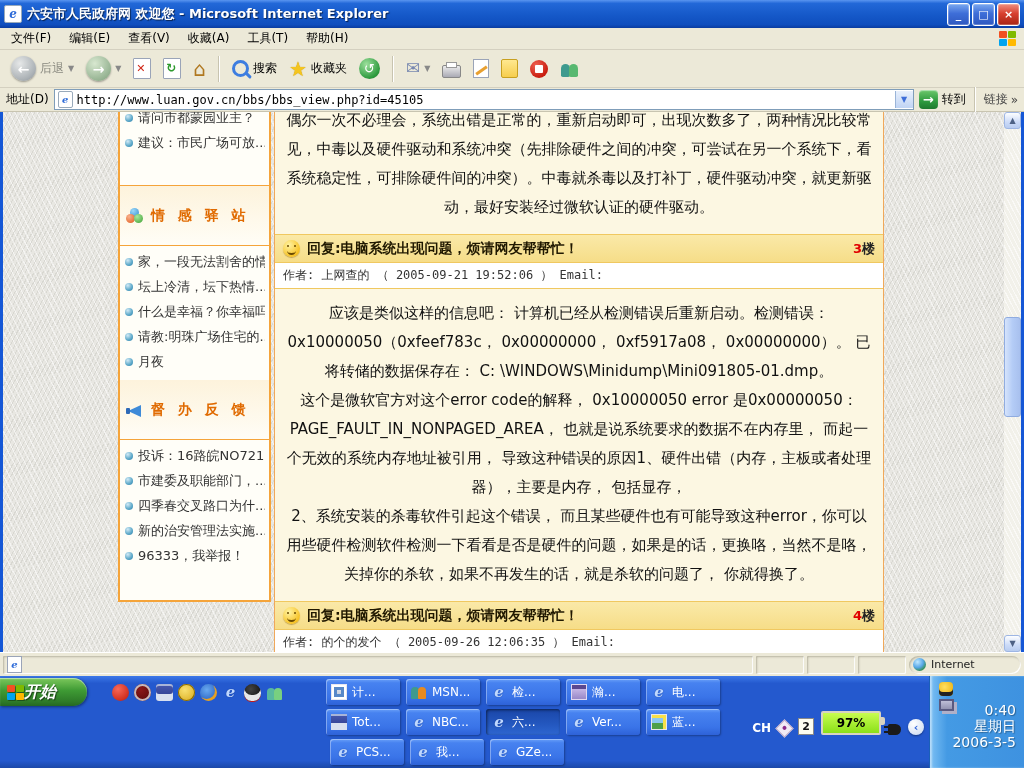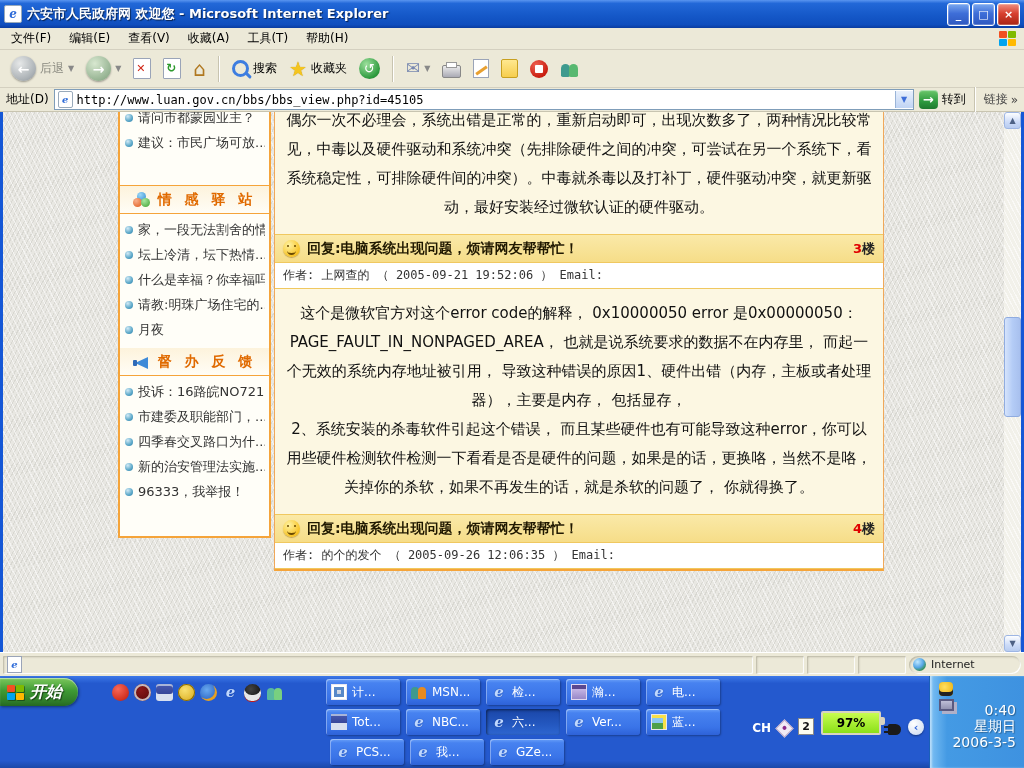--- a/index.html
+++ b/index.html
@@ -97,22 +97,22 @@
     background:linear-gradient(90deg,#D6E4FC,#B4CCF6 50%,#A8C0EE);}
 
   
   .sidebar{position:absolute;left:115px;top:-10px;width:153px;background:#FFFEF8;
     border-left:2px solid #F5A43A;border-right:2px solid #F5A43A;border-bottom:2px solid #F5A43A;box-sizing:border-box;font-size:13px;color:#333;}
   .side-list{padding:3px 4px 6px 5px;}
   .side-list.top{padding-bottom:30px;border-bottom:1px solid #F5A43A;}
   .side-item{display:flex;align-items:center;gap:5px;height:25px;white-space:nowrap;overflow:hidden;cursor:pointer;}
   .bullet{width:8px;height:8px;border-radius:50%;flex:none;
     background:radial-gradient(circle at 35% 30%,#D2EAF6,#5AA7C8 60%,#2F7EA8);}
-  .side-header{display:flex;align-items:center;gap:8px;height:27px;padding:0 6px;
-    background:linear-gradient(#FDF3DC,#FFFDF6);border-bottom:1px solid #F5A43A;justify-content:center;}
+  .side-header{display:flex;align-items:center;gap:8px;height:27px;padding:16px 6px;
+    background:linear-gradient(#FDF3DC,#FFFDF6);border-bottom:1px solid #F5A43A;}
   .side-title{color:#E06A00;font-weight:bold;font-size:14px;letter-spacing:4px;}
   .balls{width:17px;height:15px;position:relative;flex:none;}
   .balls i{position:absolute;width:9px;height:9px;border-radius:50%;}
   .balls i:nth-child(1){left:4px;top:0;background:radial-gradient(circle at 35% 30%,#9CD8F8,#2E8AD0);}
   .balls i:nth-child(2){left:0;top:6px;background:radial-gradient(circle at 35% 30%,#F8B08C,#E05818);}
   .balls i:nth-child(3){left:8px;top:6px;background:radial-gradient(circle at 35% 30%,#A8E8A0,#3EA030);}
   .megaphone{width:17px;height:14px;position:relative;flex:none;}
   .megaphone::before{content:"";position:absolute;left:2px;top:2px;width:0;height:0;
     border-top:6px solid transparent;border-bottom:6px solid transparent;border-right:13px solid #3E8AD8;}
   .megaphone::after{content:"";position:absolute;left:0;top:5px;width:4px;height:6px;background:#2E6AB8;border-radius:1px;}
@@ -143,24 +143,24 @@
   .spane.small{width:48px;margin-right:3px;}
   .spane.zone{width:112px;gap:5px;border-radius:9px;}
   .statdoc{width:13px;height:15px;background:#fff;border:1px solid #9AA4B8;display:flex;align-items:center;justify-content:center;}
   .statdoc .e{font-family:"DejaVu Serif",serif;font-style:italic;font-weight:bold;color:#2E6BD8;font-size:10px;line-height:1;}
   .globe{width:13px;height:13px;border-radius:50%;flex:none;
     background:radial-gradient(circle at 35% 30%,#BFE8FF,#58A8E8 45%,#2E8A3E 80%);}
 
   
   .taskbar{position:absolute;left:0;top:676px;width:1024px;height:92px;
     background:linear-gradient(#3C78E8,#2459CE 8%,#2459CE 92%,#1B48A8);}
-  .start{position:absolute;left:0;top:2px;width:78px;height:28px;border-radius:0 14px 14px 0;
+  .start{position:absolute;left:0;top:2px;width:87px;height:28px;border-radius:0 14px 14px 0;
     background:linear-gradient(#7CC85C,#3E9A34 45%,#2E7A28 85%,#256822);
     box-shadow:1px 1px 3px rgba(0,0,0,.45), inset 0 1px 1px rgba(255,255,255,.5);
-    display:flex;align-items:center;gap:6px;padding:0 14px 0 7px;box-sizing:border-box;
+    display:flex;align-items:center;gap:0;padding:0 14px 0 7px;box-sizing:border-box;
     color:#fff;font-style:italic;font-weight:bold;font-size:16px;text-shadow:1px 1px 1px rgba(0,0,0,.55);}
   .flag{width:17px;height:15px;display:grid;grid-template-columns:1fr 1fr;grid-template-rows:1fr 1fr;gap:1px;flex:none;}
   .flag i{display:block;border-radius:1px;box-shadow:1px 1px 0 rgba(0,0,0,.35);}
   .flag i:nth-child(1){background:#F25022;}.flag i:nth-child(2){background:#7FBA00;}
   .flag i:nth-child(3){background:#00A4EF;}.flag i:nth-child(4){background:#FFB900;}
   .qlaunch{position:absolute;left:112px;top:5px;height:22px;display:flex;align-items:center;gap:5px;}
   .qli{width:17px;height:17px;border-radius:3px;flex:none;}
   .i-red-g{background:radial-gradient(circle at 35% 30%,#F86858,#C01808);border-radius:50%;}
   .i-red-badge{background:radial-gradient(circle at 40% 35%,#8A1818,#520808);border-radius:50%;box-shadow:inset 0 0 0 2px #C8B8B8;}
   .i-floppy{background:linear-gradient(#4A5AB0,#28388A);box-shadow:inset 0 -7px 0 #D8E0F0, inset 0 2px 0 #A8B4D8;}
@@ -404,20 +404,21 @@
           <p>偶尔一次不必理会，系统出错是正常的，重新启动即可，出现次数多了，两种情况比较常见，中毒以及硬件驱动和系统冲突（先排除硬件之间的冲突，可尝试在另一个系统下，看系统稳定性，可排除硬件间的冲突）。中毒就杀毒以及打补丁，硬件驱动冲突，就更新驱动，最好安装经过微软认证的硬件驱动。</p>
         </div>
 
         <div class="replyhead">
           <span class="smiley"></span>
           <span class="rtitle">回复:电脑系统出现问题，烦请网友帮帮忙！</span>
           <span class="floor"><span class="num">3</span><span>楼</span></span>
         </div>
         <div class="authorline">作者: 上网查的 （ 2005-09-21 19:52:06 ） Email:</div>
         <div class="postbody">
+          <p>应该是类似这样的信息吧： 计算机已经从检测错误后重新启动。检测错误： 0x10000050（0xfeef783c， 0x00000000， 0xf5917a08， 0x00000000）。 已将转储的数据保存在： C: \WINDOWS\Minidump\Mini091805-01.dmp。</p>
           <p>这个是微软官方对这个error code的解释， 0x10000050 error 是0x00000050： PAGE_FAULT_IN_NONPAGED_AREA， 也就是说系统要求的数据不在内存里， 而起一个无效的系统内存地址被引用， 导致这种错误的原因1、硬件出错（内存，主板或者处理器），主要是内存， 包括显存，</p>
           <p>2、系统安装的杀毒软件引起这个错误， 而且某些硬件也有可能导致这种error，你可以用些硬件检测软件检测一下看看是否是硬件的问题，如果是的话，更换咯，当然不是咯， 关掉你的杀软，如果不再发生的话，就是杀软的问题了， 你就得换了。</p>
         </div>
 
         <div class="replyhead">
           <span class="smiley"></span>
           <span class="rtitle">回复:电脑系统出现问题，烦请网友帮帮忙！</span>
           <span class="floor"><span class="num">4</span><span>楼</span></span>
         </div>
         <div class="authorline">作者: 的个的发个 （ 2005-09-26 12:06:35 ） Email:</div>

